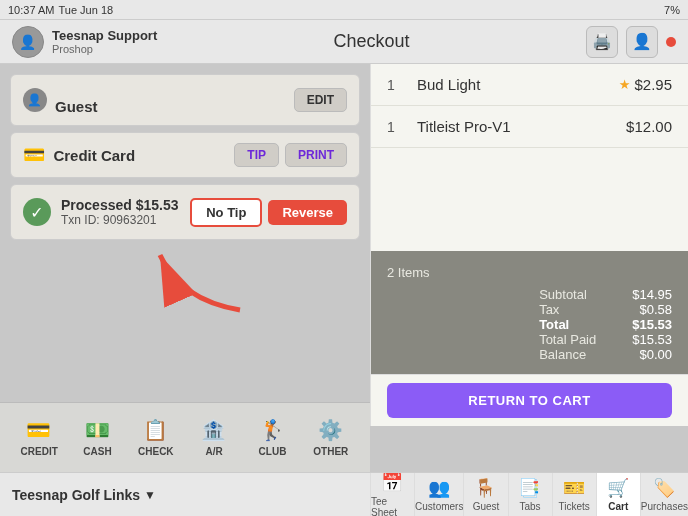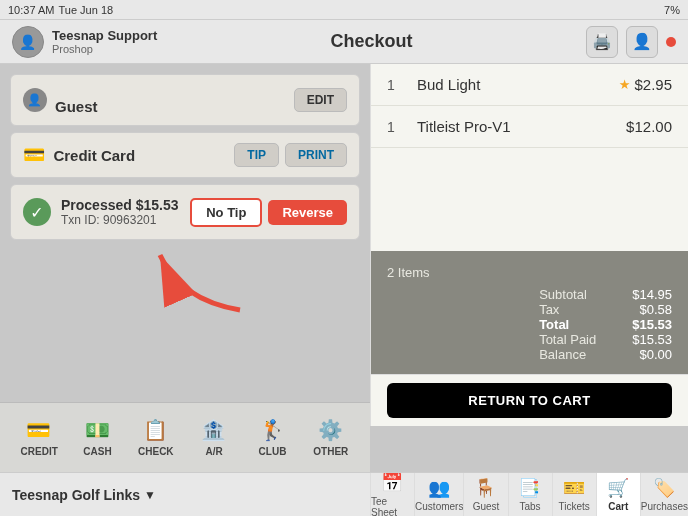--- a/index.html
+++ b/index.html
@@ -47,21 +47,21 @@
       width: 32px; height: 32px;
       border-radius: 50%;
       background: #999;
       display: flex; align-items: center; justify-content: center;
       color: white; font-size: 14px;
       border: 1px solid #888;
     }
     .header-title-block { display: flex; flex-direction: column; }
     .header-user { font-size: 13px; font-weight: 600; color: #333; }
     .header-sub { font-size: 11px; color: #666; }
-    .header-center { font-size: 18px; font-weight: 700; color: #333; }
+    .header-center { font-size: 18px; font-weight: 400; color: #333; }
     .header-right { display: flex; gap: 8px; align-items: center; }
     .header-icon-btn {
       width: 32px; height: 32px;
       background: #ddd;
       border-radius: 6px;
       display: flex; align-items: center; justify-content: center;
       font-size: 16px; color: #555;
       border: 1px solid #bbb;
       cursor: pointer;
     }
@@ -131,21 +131,21 @@
     .cc-icon { font-size: 18px; color: #555; }
     .cc-label { font-size: 15px; font-weight: 600; color: #333; }
     .cc-buttons { display: flex; gap: 6px; }
     .tip-btn, .print-btn {
       background: #d0cdc7;
       border: 1px solid #bbb;
       border-radius: 5px;
       padding: 4px 12px;
       font-size: 12px;
       font-weight: 600;
-      color: #0369a1;
+      color: #6d28d9;
       cursor: pointer;
     }
 
     
     .txn-row {
       background: #e8e6e0;
       border-radius: 6px;
       padding: 12px;
       display: flex;
       align-items: center;
@@ -253,21 +253,21 @@
       margin-bottom: 6px;
     }
 
     .return-btn-row {
       padding: 8px 16px;
       background: #f5f5f0;
       border-top: 1px solid #ddd;
     }
     .return-btn {
       width: 100%;
-      background: #000000;
+      background: #8b5cf6;
       border: none;
       border-radius: 6px;
       padding: 10px;
       font-size: 13px;
       font-weight: 700;
       color: white;
       letter-spacing: 0.5px;
       cursor: pointer;
     }
 

